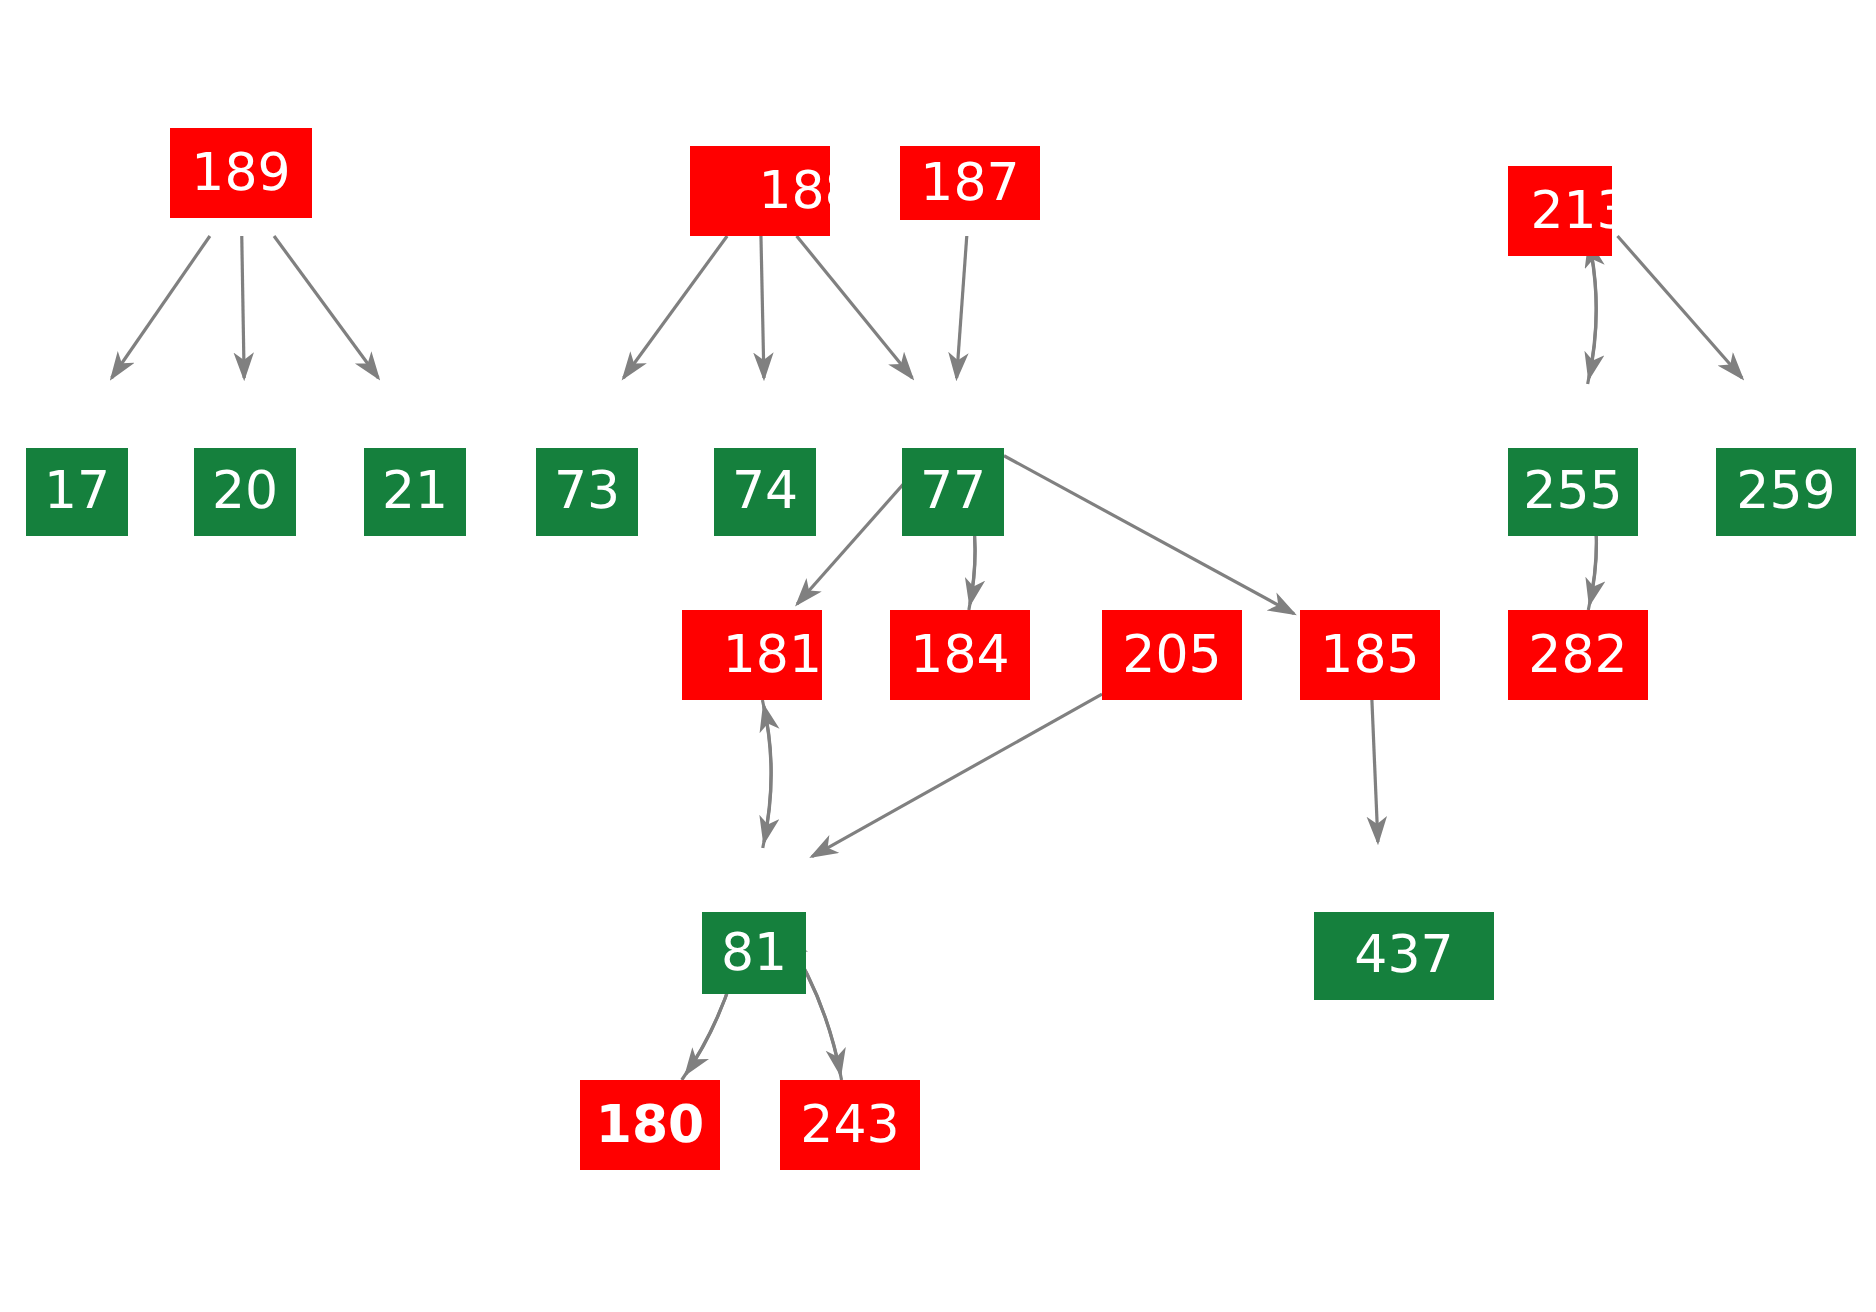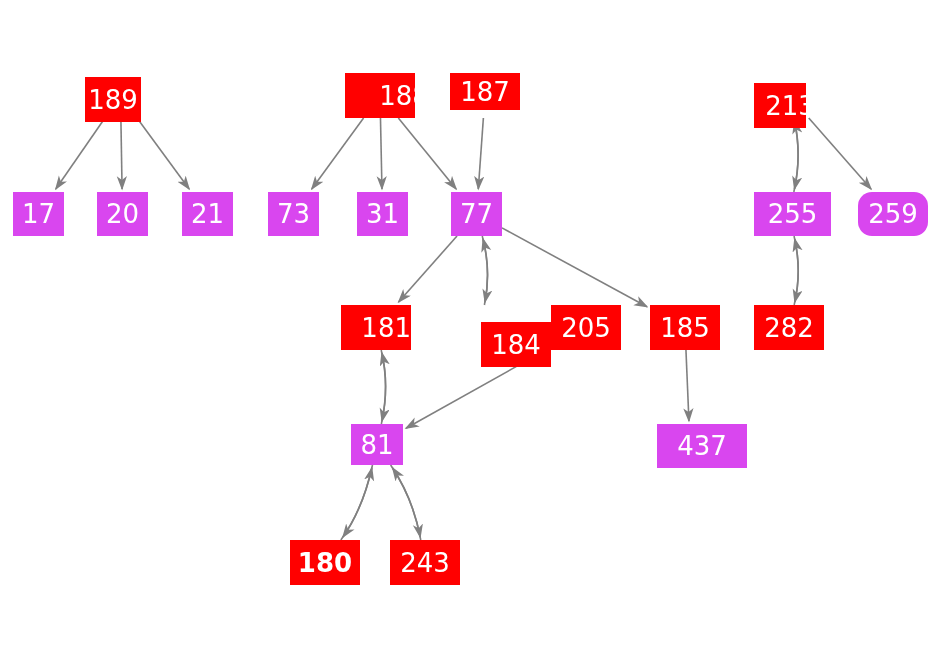--- a/index.html
+++ b/index.html
@@ -33,21 +33,21 @@
     justify-content: center;
     color: #ffffff;
     font-size: 26px;
     line-height: 1;
     letter-spacing: 0px;
     box-sizing: border-box;
     user-select: none;
     z-index: 5;
   }
   .node-red  { background: #ff0000; }
-  .node-blue { background: #d946ef; }
+  .node-blue { background: #15803d; margin-top: 32px; }
   .node-label {
     color: #ffffff;
     font-size: 26px;
     font-family: "DejaVu Sans", sans-serif;
     pointer-events: none;
   }
 </style>
 </head>
 <body>
 
@@ -79,21 +79,21 @@
         <path d="M390.6568491914241,465 Q413.0418402124118,498.60162432037487 420.22784309710187,537" fill="none" stroke="#808080" stroke-width="1.6" marker-end="url(#arrowhead)"></path>
         <path d="M420.78927332097226,540 Q413.0418402124118,498.60162432037487 392.6554124877301,468" fill="none" stroke="#808080" stroke-width="1.6" marker-end="url(#arrowhead)"></path>
         <path d="M793.9367088607595,118 Q802,154.75 794.4852320675105,189" fill="none" stroke="#808080" stroke-width="1.6" marker-end="url(#arrowhead)"></path>
         <path d="M793.8270042194093,192 Q802,154.75 794.5949367088608,121" fill="none" stroke="#808080" stroke-width="1.6" marker-end="url(#arrowhead)"></path>
         <path d="M808.746835443038,118 L871.0590717299579,189" fill="none" stroke="#808080" stroke-width="1.6" marker-end="url(#arrowhead)"></path>
         <path d="M794.0396475770925,236 Q802,270.75 794.8414096916299,302" fill="none" stroke="#808080" stroke-width="1.6" marker-end="url(#arrowhead)"></path>
         <path d="M794.1541850220265,305 Q802,270.75 794.7268722466961,239" fill="none" stroke="#808080" stroke-width="1.6" marker-end="url(#arrowhead)"></path>
       </g>
   </svg>
   <div id="node-layer">
-      <div class="node node-red" style="left: 85px; top: 77px; width: 56px; height: 45px;">
+      <div class="node node-red" style="left: 85px; top: 64px; width: 71px; height: 45px;">
         <span class="node-label">189</span>
       </div>
       <div class="node node-blue" style="left: 13px; top: 192px; width: 51px; height: 44px;">
         <span class="node-label">17</span>
       </div>
       <div class="node node-blue" style="left: 97px; top: 192px; width: 51px; height: 44px; text-align: center;">
         <span class="node-label">20</span>
       </div>
       <div class="node node-blue" style="left: 182px; top: 192px; width: 51px; height: 44px;">
         <span class="node-label">21</span>
@@ -101,29 +101,29 @@
       <div class="node node-red" style="left: 345px; top: 73px; width: 70px; height: 45px; padding-left: 48px;">
         <span class="node-label">188</span>
       </div>
       <div class="node node-red" style="left: 450px; top: 73px; width: 70px; height: 37px;">
         <span class="node-label">187</span>
       </div>
       <div class="node node-blue" style="left: 268px; top: 192px; width: 51px; height: 44px;">
         <span class="node-label">73</span>
       </div>
       <div class="node node-blue" style="left: 357px; top: 192px; width: 51px; height: 44px;">
-        <span class="node-label">31</span>
+        <span class="node-label">74</span>
       </div>
       <div class="node node-blue" style="left: 451px; top: 192px; width: 51px; height: 44px;">
         <span class="node-label">77</span>
       </div>
       <div class="node node-red" style="left: 341px; top: 305px; width: 70px; height: 45px; justify-content: flex-end;">
         <span class="node-label">181</span>
       </div>
-      <div class="node node-red" style="left: 445px; top: 322px; width: 70px; height: 45px; margin-left: 36px;">
+      <div class="node node-red" style="left: 445px; top: 305px; width: 70px; height: 45px;">
         <span class="node-label">184</span>
       </div>
       <div class="node node-red" style="left: 551px; top: 305px; width: 70px; height: 45px;">
         <span class="node-label">205</span>
       </div>
       <div class="node node-red" style="left: 650px; top: 305px; width: 70px; height: 45px;">
         <span class="node-label">185</span>
       </div>
       <div class="node node-blue" style="left: 351px; top: 424px; width: 52px; height: 41px;">
         <span class="node-label">81</span>
@@ -133,23 +133,23 @@
       </div>
       <div class="node node-red" style="left: 290px; top: 540px; width: 70px; height: 45px; font-weight: bold;">
         <span class="node-label">180</span>
       </div>
       <div class="node node-red" style="left: 390px; top: 540px; width: 70px; height: 45px;">
         <span class="node-label">243</span>
       </div>
       <div class="node node-red" style="left: 754px; top: 83px; width: 52px; height: 45px; padding-left: 20px;">
         <span class="node-label">213</span>
       </div>
-      <div class="node node-blue" style="left: 754px; top: 192px; width: 77px; height: 44px;">
+      <div class="node node-blue" style="left: 754px; top: 192px; width: 65px; height: 44px;">
         <span class="node-label">255</span>
       </div>
-      <div class="node node-blue" style="left: 858px; top: 192px; width: 70px; height: 44px; border-radius: 14px;">
+      <div class="node node-blue" style="left: 858px; top: 192px; width: 70px; height: 44px;">
         <span class="node-label">259</span>
       </div>
       <div class="node node-red" style="left: 754px; top: 305px; width: 70px; height: 45px;">
         <span class="node-label">282</span>
       </div>
     </div>
 </div>
 
 </body></html>

